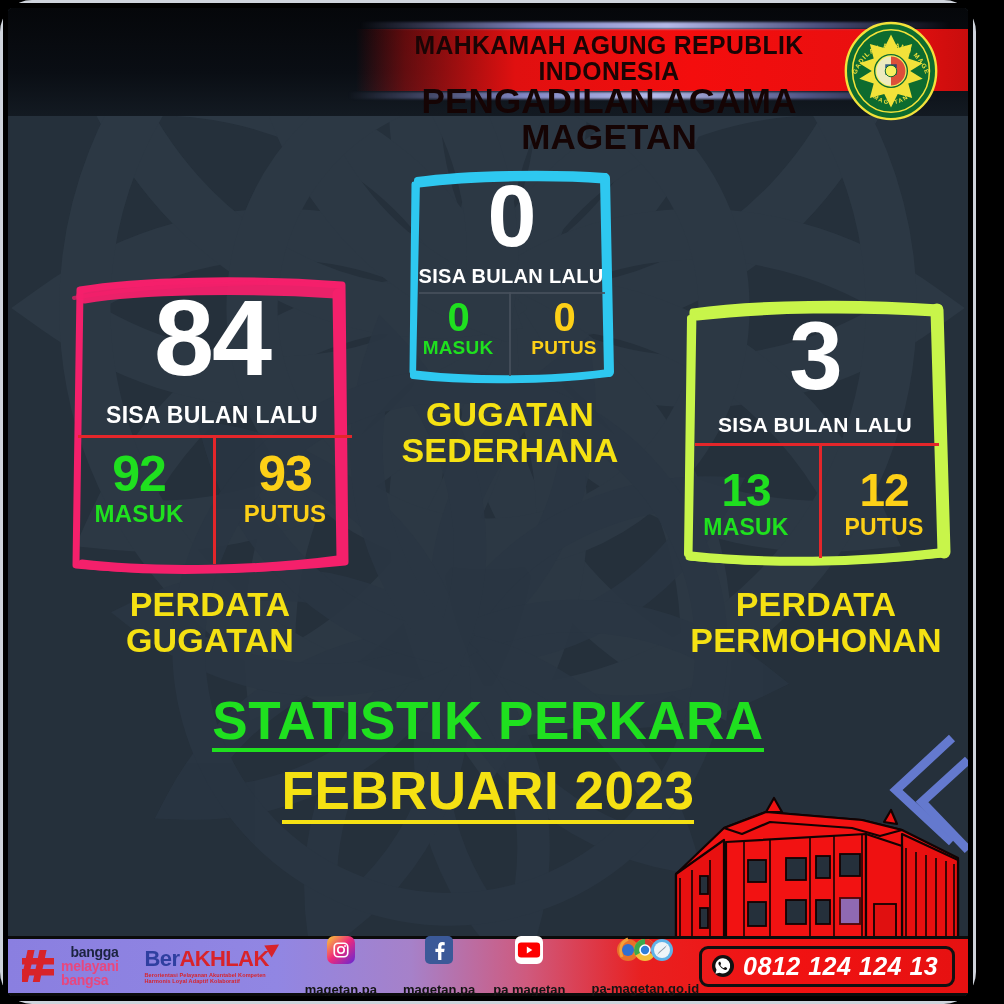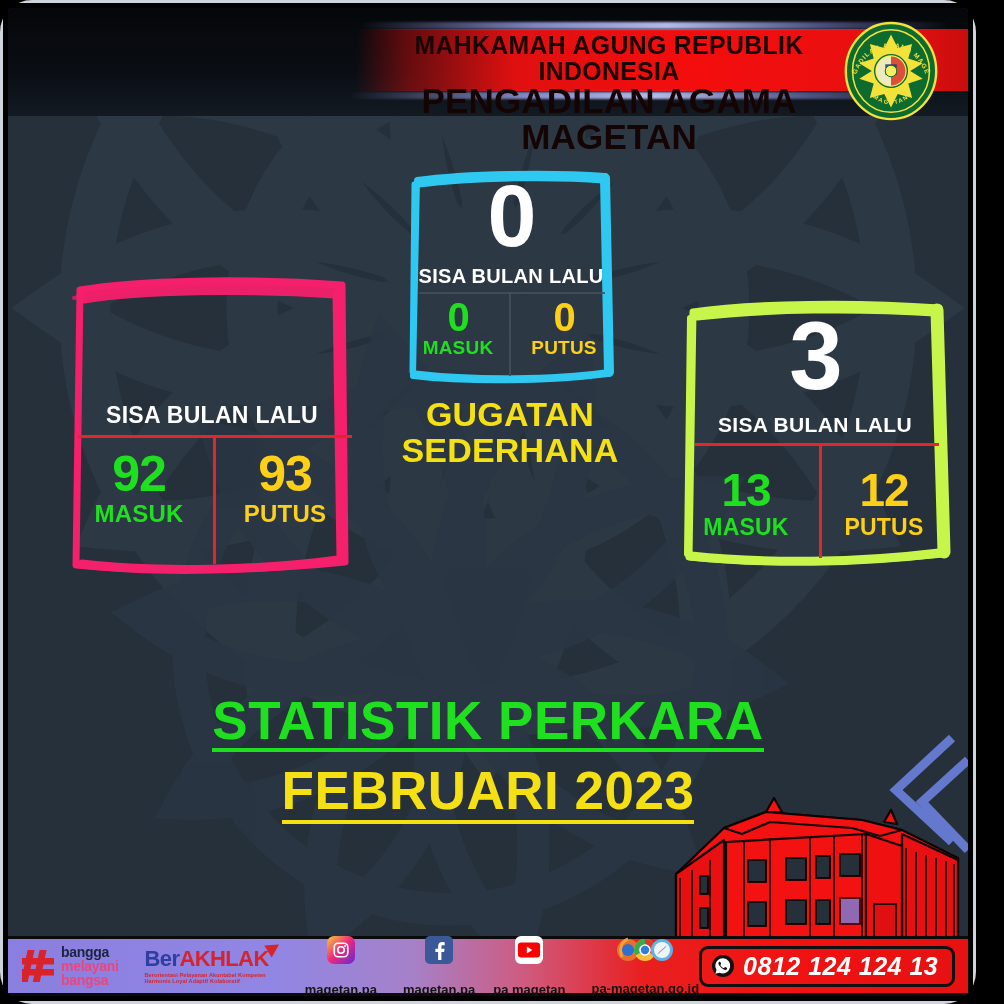--- a/index.html
+++ b/index.html
@@ -229,21 +229,21 @@
   }
   .fsocial .flabel {
     font-size:13px; font-weight:bold; color:#141414;
     margin-top:1px; white-space:nowrap;
   }
 
   
   .bangga { display:flex; align-items:center; margin-left:14px; }
   .bangga-txt { margin-left:5px; line-height:1.0; }
   .bangga-txt div { font-size:14px; font-weight:bold; letter-spacing:-.3px; }
-  .b1 { color:#1b2340; }
+  .b1 { color:#1b2340;text-align:right; }
   .b2 { color:#e8477e; }
   .b3 { color:#e8477e; }
 
   
   .berakhlak { margin-left:26px; position:relative; }
   .ber-top { font-size:22px; font-weight:bold; letter-spacing:-.6px; line-height:1; }
   .ber-blue { color:#2f3fa0; }
   .ber-red { color:#d8232a; }
   .ber-tag { margin-top:2px; line-height:1.12; }
   .ber-tag div { font-size:5.5px; font-weight:bold; letter-spacing:.1px; color:#d8232a; white-space:nowrap; }
@@ -355,33 +355,35 @@
       <svg class="frame" viewBox="0 0 292 300" preserveAspectRatio="none">
         <path d="M14 14 C 70 4, 180 2, 276 9 L 279 286 C 190 295, 80 296, 10 289 Z" fill="none" stroke="#F4206B" stroke-width="7" stroke-linejoin="round"></path>
         <path d="M18 20 C 74 11, 178 9, 270 15" fill="none" stroke="#F4206B" stroke-width="15" stroke-linecap="round" opacity="0.95"></path>
         <path d="M8 22 C 50 14, 120 8, 200 7" fill="none" stroke="#F4206B" stroke-width="4" stroke-linecap="round" opacity="0.7"></path>
         <path d="M272 18 L 276 282" fill="none" stroke="#F4206B" stroke-width="11" stroke-linecap="round"></path>
         <path d="M16 288 C 90 297, 200 294, 272 284" fill="none" stroke="#F4206B" stroke-width="9" stroke-linecap="round"></path>
       </svg>
       <div class="hline"></div>
       <div class="vline"></div>
       <div class="inner">
+        <div class="big-num">84</div>
         <div class="sisa-label">SISA BULAN LALU</div>
         <div class="split">
           <div class="masuk">
             <div class="sub-num">92</div>
             <div class="sub-lab">MASUK</div>
           </div>
           <div class="putus">
             <div class="sub-num">93</div>
             <div class="sub-lab">PUTUS</div>
           </div>
         </div>
       </div>
     </div>
+    <div class="caption" id="caption-perdata-gugatan">PERDATA GUGATAN</div>
 
     <div class="card" id="card-gugatan-sederhana">
       <svg class="frame" viewBox="0 0 212 218" preserveAspectRatio="none">
         <path d="M12 12 C 60 5, 150 4, 200 8 L 203 206 C 140 214, 60 214, 8 208 Z" fill="none" stroke="#2EC8F0" stroke-width="6" stroke-linejoin="round"></path>
         <path d="M200 10 L 204 204" fill="none" stroke="#2EC8F0" stroke-width="10" stroke-linecap="round"></path>
         <path d="M14 16 C 70 9, 150 8, 198 12" fill="none" stroke="#2EC8F0" stroke-width="7" stroke-linecap="round"></path>
         <path d="M10 206 C 70 213, 150 212, 200 205" fill="none" stroke="#2EC8F0" stroke-width="7" stroke-linecap="round"></path>
         <path d="M9 16 L 7 204" fill="none" stroke="#2EC8F0" stroke-width="5" stroke-linecap="round"></path>
       </svg>
       <div class="hline"></div>
@@ -421,20 +423,21 @@
             <div class="sub-num">13</div>
             <div class="sub-lab">MASUK</div>
           </div>
           <div class="putus">
             <div class="sub-num">12</div>
             <div class="sub-lab">PUTUS</div>
           </div>
         </div>
       </div>
     </div>
+    <div class="caption" id="caption-perdata-permohonan">PERDATA PERMOHONAN</div>
 
     <svg class="blue-deco" viewBox="0 0 118 138">
       <g fill="none" stroke="#6f86e8" stroke-width="9" opacity="0.85">
         <path d="M96 6 L 40 58 L 96 110"></path>
         <path d="M112 28 L 66 70 L 112 118"></path>
       </g>
     </svg>
 
     <div class="title-wrap">
       <div><span class="title-main">STATISTIK PERKARA</span></div>

